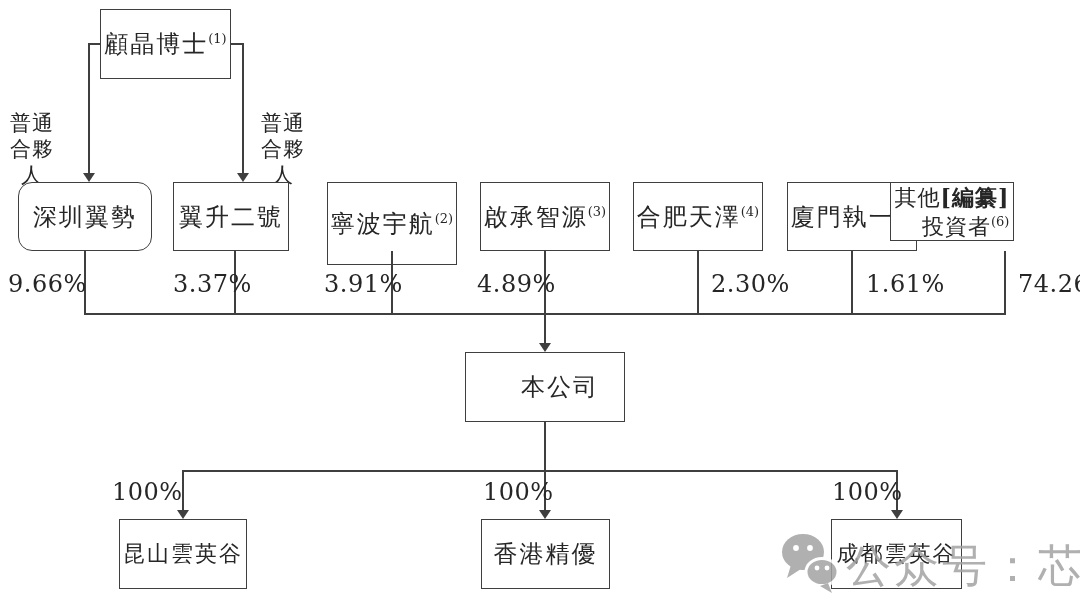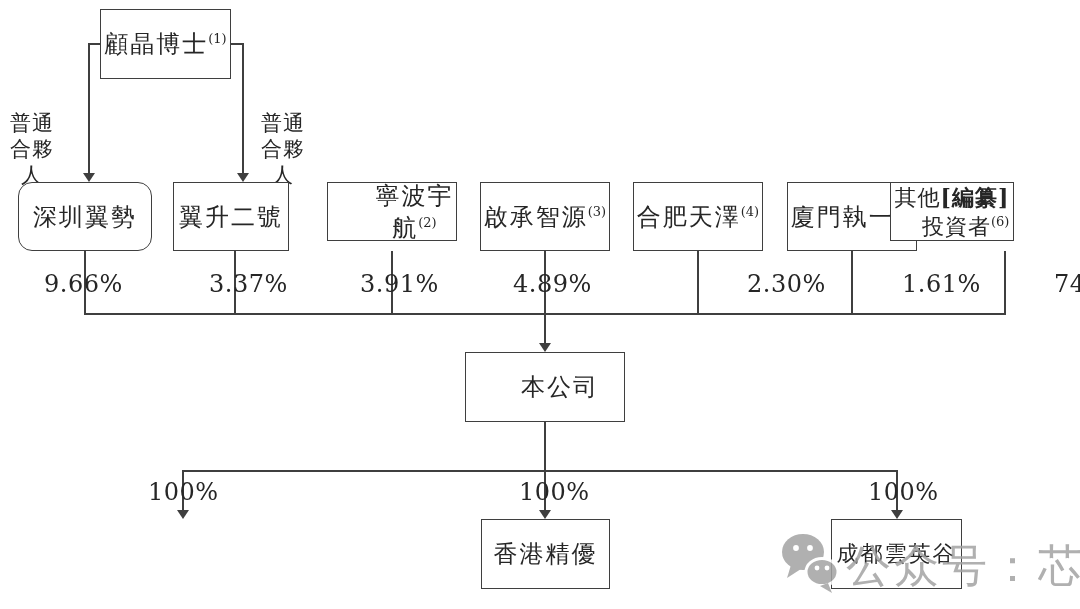--- a/index.html
+++ b/index.html
@@ -25,21 +25,21 @@
   .two-line{font-size:22px;line-height:29px;letter-spacing:1px;}
   .vl,.hl{position:absolute;background:#3f3f3f;}
   .vl{width:2px;}
   .hl{height:2px;}
   .arrow{
     position:absolute;width:0;height:0;
     border-left:6px solid transparent;
     border-right:6px solid transparent;
     border-top:9px solid #3f3f3f;
   }
-  .pct{position:absolute;font-size:24px;letter-spacing:0.5px;white-space:nowrap;margin-left:36px;}
+  .pct{position:absolute;font-size:24px;letter-spacing:0.5px;white-space:nowrap;}
   .gp{position:absolute;font-size:21px;line-height:26px;text-align:center;letter-spacing:1px;}
   .watermark{
     position:absolute;left:780px;top:531px;z-index:10;
     display:flex;align-items:flex-start;
     pointer-events:none;
   }
   .wm-text{
     font-family:"Liberation Sans","DejaVu Sans",sans-serif;
     font-size:45px;
     color:#a3a3a3;
@@ -76,21 +76,21 @@
     <span>普通</span><br>
     <span>合夥人</span>
   </div>
 
   <div class="node" style="left:18px;top:182px;width:134px;height:69px;border-radius:14px;">
     <span>深圳翼勢</span>
   </div>
   <div class="node" style="left:173px;top:182px;width:116px;height:69px;">
     <span>翼升二號</span>
   </div>
-  <div class="node" style="left:327px;top:182px;width:130px;height:59px;padding-left:45px;">
+  <div class="node" style="left:327px;top:182px;width:130px;height:83px;">
     <span><span>寧波宇航</span><sup>(2)</sup></span>
   </div>
   <div class="node" style="left:480px;top:182px;width:130px;height:69px;align-items:center;">
     <span><span>啟承智源</span><sup>(3)</sup></span>
   </div>
   <div class="node" style="left:633px;top:182px;width:130px;height:69px;">
     <span><span>合肥天澤</span><sup>(4)</sup></span>
   </div>
   <div class="node" style="left:787px;top:182px;width:130px;height:69px;">
     <span><span>廈門執一</span><sup>(5)</sup></span>
@@ -132,20 +132,23 @@
   <div class="vl" style="left:182px;top:470px;height:41px;"></div>
   <div class="vl" style="left:896px;top:470px;height:41px;"></div>
   <div class="arrow" style="left:177px;top:510px;"></div>
   <div class="arrow" style="left:539px;top:510px;"></div>
   <div class="arrow" style="left:891px;top:510px;"></div>
 
   <div class="pct" style="left:112px;top:478px;">100%</div>
   <div class="pct" style="left:483px;top:478px;">100%</div>
   <div class="pct" style="left:832px;top:478px;">100%</div>
 
+  <div class="node" style="left:119px;top:519px;width:128px;height:70px;font-size:22px;">
+    <span>昆山雲英谷</span>
+  </div>
   <div class="node" style="left:481px;top:519px;width:129px;height:70px;text-align:center;">
     <span>香港精優</span>
   </div>
   <div class="node" style="left:831px;top:519px;width:131px;height:70px;font-size:22px;">
     <span>成都雲英谷</span>
   </div>
 
   <div class="watermark">
     <svg class="wm-icon" width="60" height="62" viewBox="0 0 60 62">
       <ellipse cx="23" cy="21" rx="21" ry="18" fill="#a3a3a3"></ellipse>

